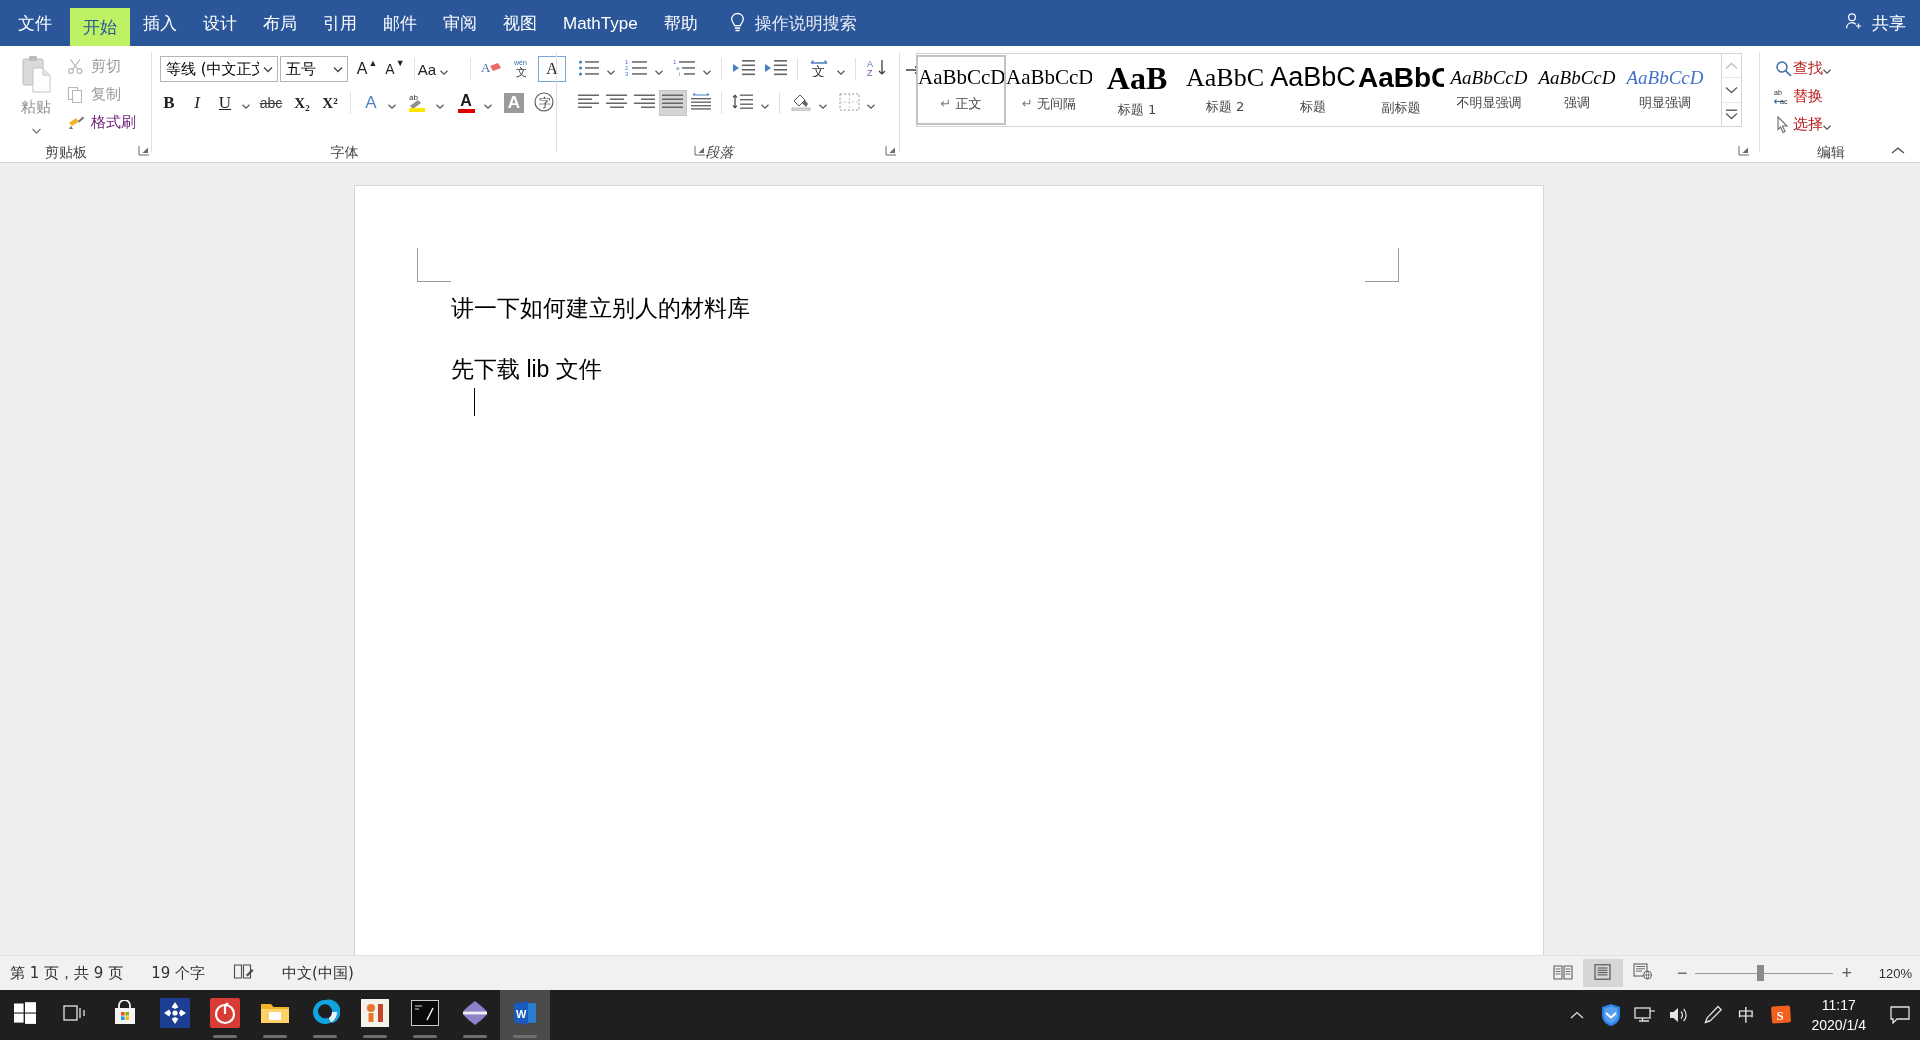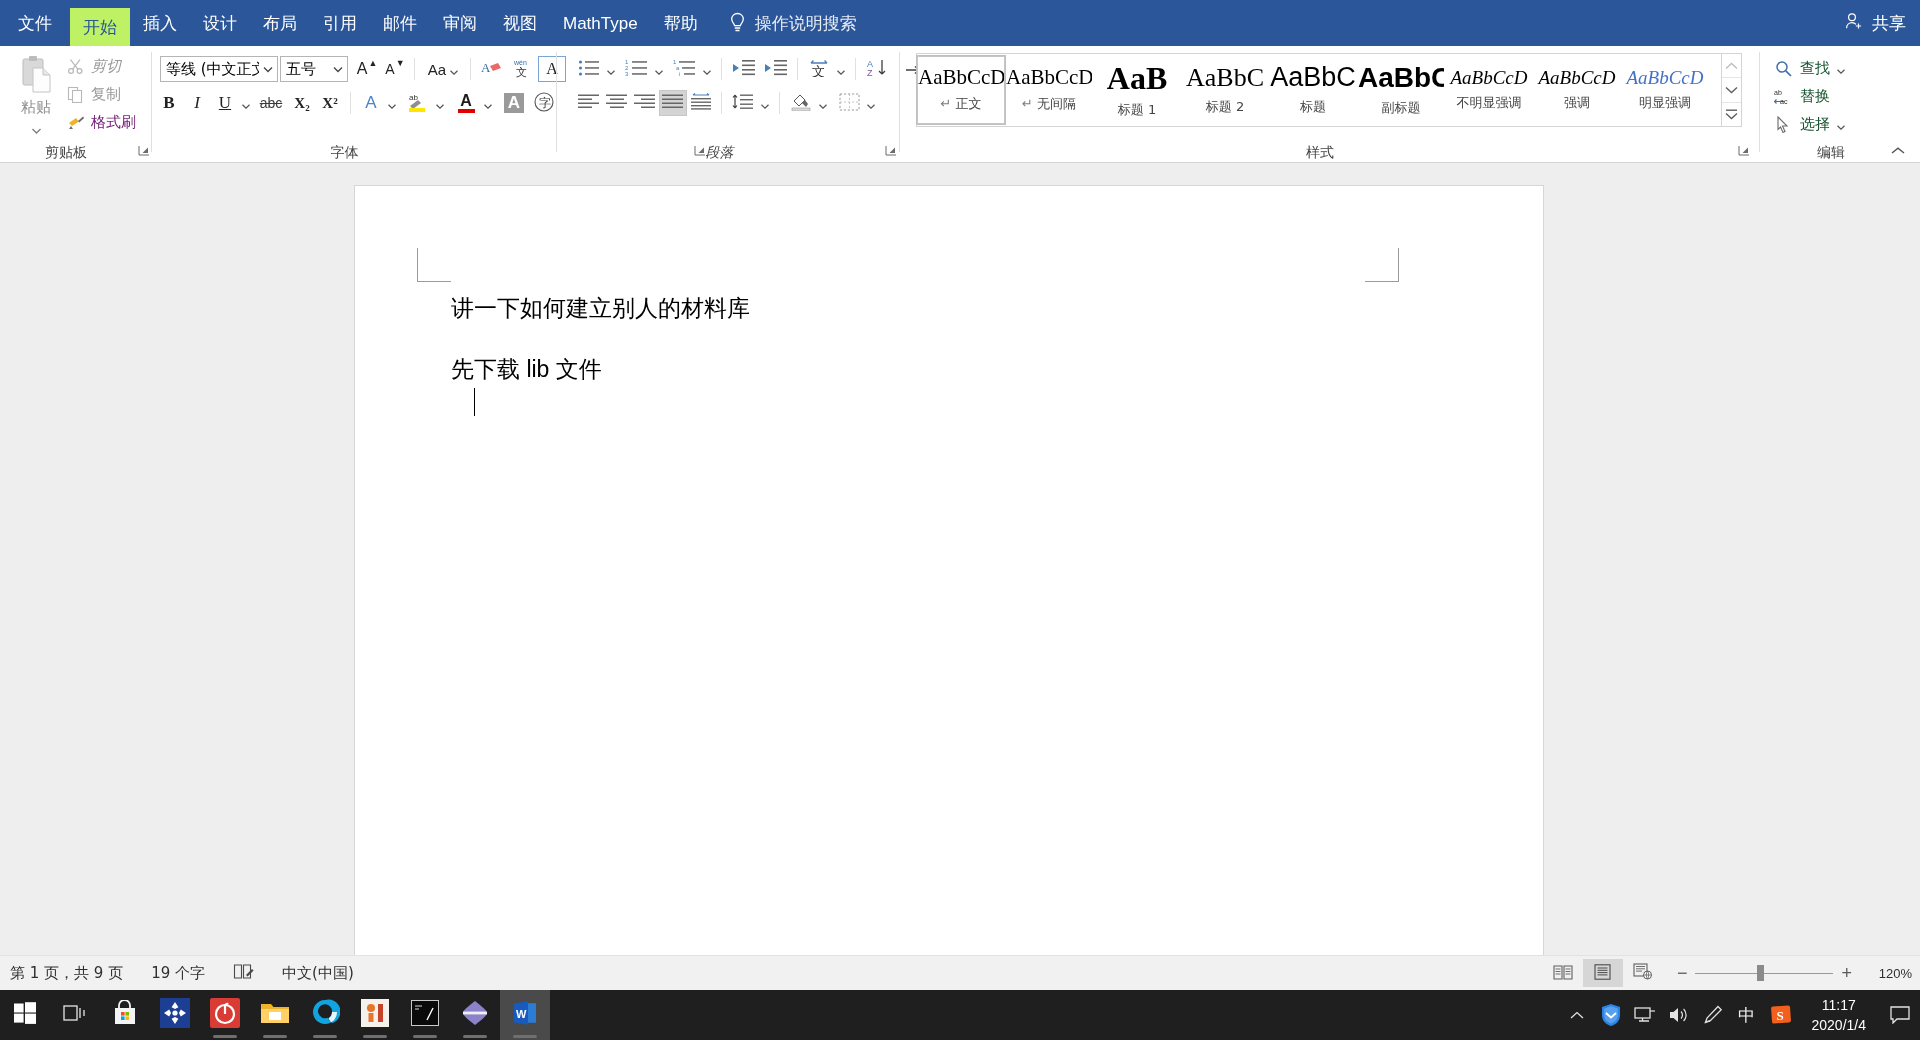--- a/index.html
+++ b/index.html
@@ -123,22 +123,22 @@
     display: flex; flex-direction: column;
   }
   .gal-scroll div {
     flex: 1; display: flex; align-items: center; justify-content: center;
     border-bottom: 1px solid #e6e6e6; color: #6b6b6b;
   }
   .gal-scroll div:last-child { border-bottom: none; }
 
   
   .edit-cmd {
-    position: absolute; display: flex; align-items: center; gap: 7px;
-    font-size: 15px; color: #14532d; height: 24px;
+    position: absolute; display: flex; align-items: center; 
+    font-size: 15px; color: #b91c1c; height: 24px;
   }
   .collapse-ribbon {
     position: absolute; right: 14px; bottom: 2px; color: #555;
   }
 
   
   .docarea {
     position: absolute; top: 163px; left: 0; width: 1920px; height: 792px;
     background: #eeeeee; overflow: hidden;
   }
@@ -257,21 +257,21 @@
         </svg>
       </span>
       <span class="paste-label zh">粘贴</span>
       <span class="paste-caret">
         <svg width="9" height="6" viewBox="0 0 9 6">
             <path d="M0.5 1l4 4 4-4" fill="none" stroke="#7d7d7d" stroke-width="1.3"></path>
           </svg>
       </span>
     </div>
 
-    <div class="cmd-sm" style="left:66px; top:8px;font-style:italic;">
+    <div class="cmd-sm" style="left:66px; top:8px;">
       <span class="cmd-ico">
         <svg width="17" height="17" viewBox="0 0 17 17">
           <circle cx="4" cy="13" r="2.4" fill="none" stroke="#b8b8b8" stroke-width="1.2"></circle>
           <circle cx="12.5" cy="13" r="2.4" fill="none" stroke="#b8b8b8" stroke-width="1.2"></circle>
           <path d="M5.5 11.4L13 1.6M11 11.4L3.5 1.6" stroke="#b8b8b8" stroke-width="1.2" fill="none"></path>
         </svg>
       </span>
       <span class="zh">剪切</span>
     </div>
 
@@ -326,21 +326,21 @@
 
     <div class="btn" style="left:202px; top:10px; width:26px;">
       <span style="font-size:16px;">A</span>
       <span style="font-size:9px; margin-left:1px; align-self:flex-start; margin-top:1px;">▲</span>
     </div>
     <div class="btn" style="left:230px; top:10px; width:26px;">
       <span style="font-size:14px;">A</span>
       <span style="font-size:9px; margin-left:1px; align-self:flex-start; margin-top:1px;">▼</span>
     </div>
     <div class="vsep" style="left:262px; top:12px; height:22px;"></div>
-    <div class="btn" style="left:270px; top:10px; width:42px; gap:4px;">
+    <div class="btn" style="left:260px; top:10px; width:42px; gap:4px;">
       <span style="font-size:15px;">Aa</span>
       <span>
         <svg width="8" height="5" viewBox="0 0 8 5">
             <path d="M0.5 0.8l3.5 3.4 3.5-3.4" fill="none" stroke="#555" stroke-width="1.2"></path>
           </svg>
       </span>
     </div>
     <div class="vsep" style="left:318px; top:12px; height:22px;"></div>
     <div class="btn" style="left:326px; top:10px; width:28px;">
       <span>
@@ -728,21 +728,20 @@
             <path d="M1 1.5L6.5 6.5 12 1.5" fill="none" stroke="#5d5d5d" stroke-width="1.3"></path>
           </svg>
       </div>
       <div>
         <svg width="13" height="11" viewBox="0 0 13 11">
             <path d="M1 1.2h11" stroke="#5d5d5d" stroke-width="1.4"></path>
             <path d="M1 4.5L6.5 9.5 12 4.5" fill="none" stroke="#5d5d5d" stroke-width="1.3"></path>
           </svg>
       </div>
     </div>
-    <div class="grp-label zh" style="left:0; width:840px;">样式</div>
     <div class="launcher" style="left:838px;">
       <svg width="13" height="13" viewBox="0 0 13 13">
         <path d="M1 1v9h10" fill="none" stroke="#6b6b6b" stroke-width="1"></path>
         <path d="M10 2.5v5.5h-5.5z" fill="#6b6b6b"></path>
       </svg>
     </div>
     <div class="grp-sep" style="left:859px;"></div>
   </div>
 
   <div class="grp" style="left:1760px; width:160px;">

